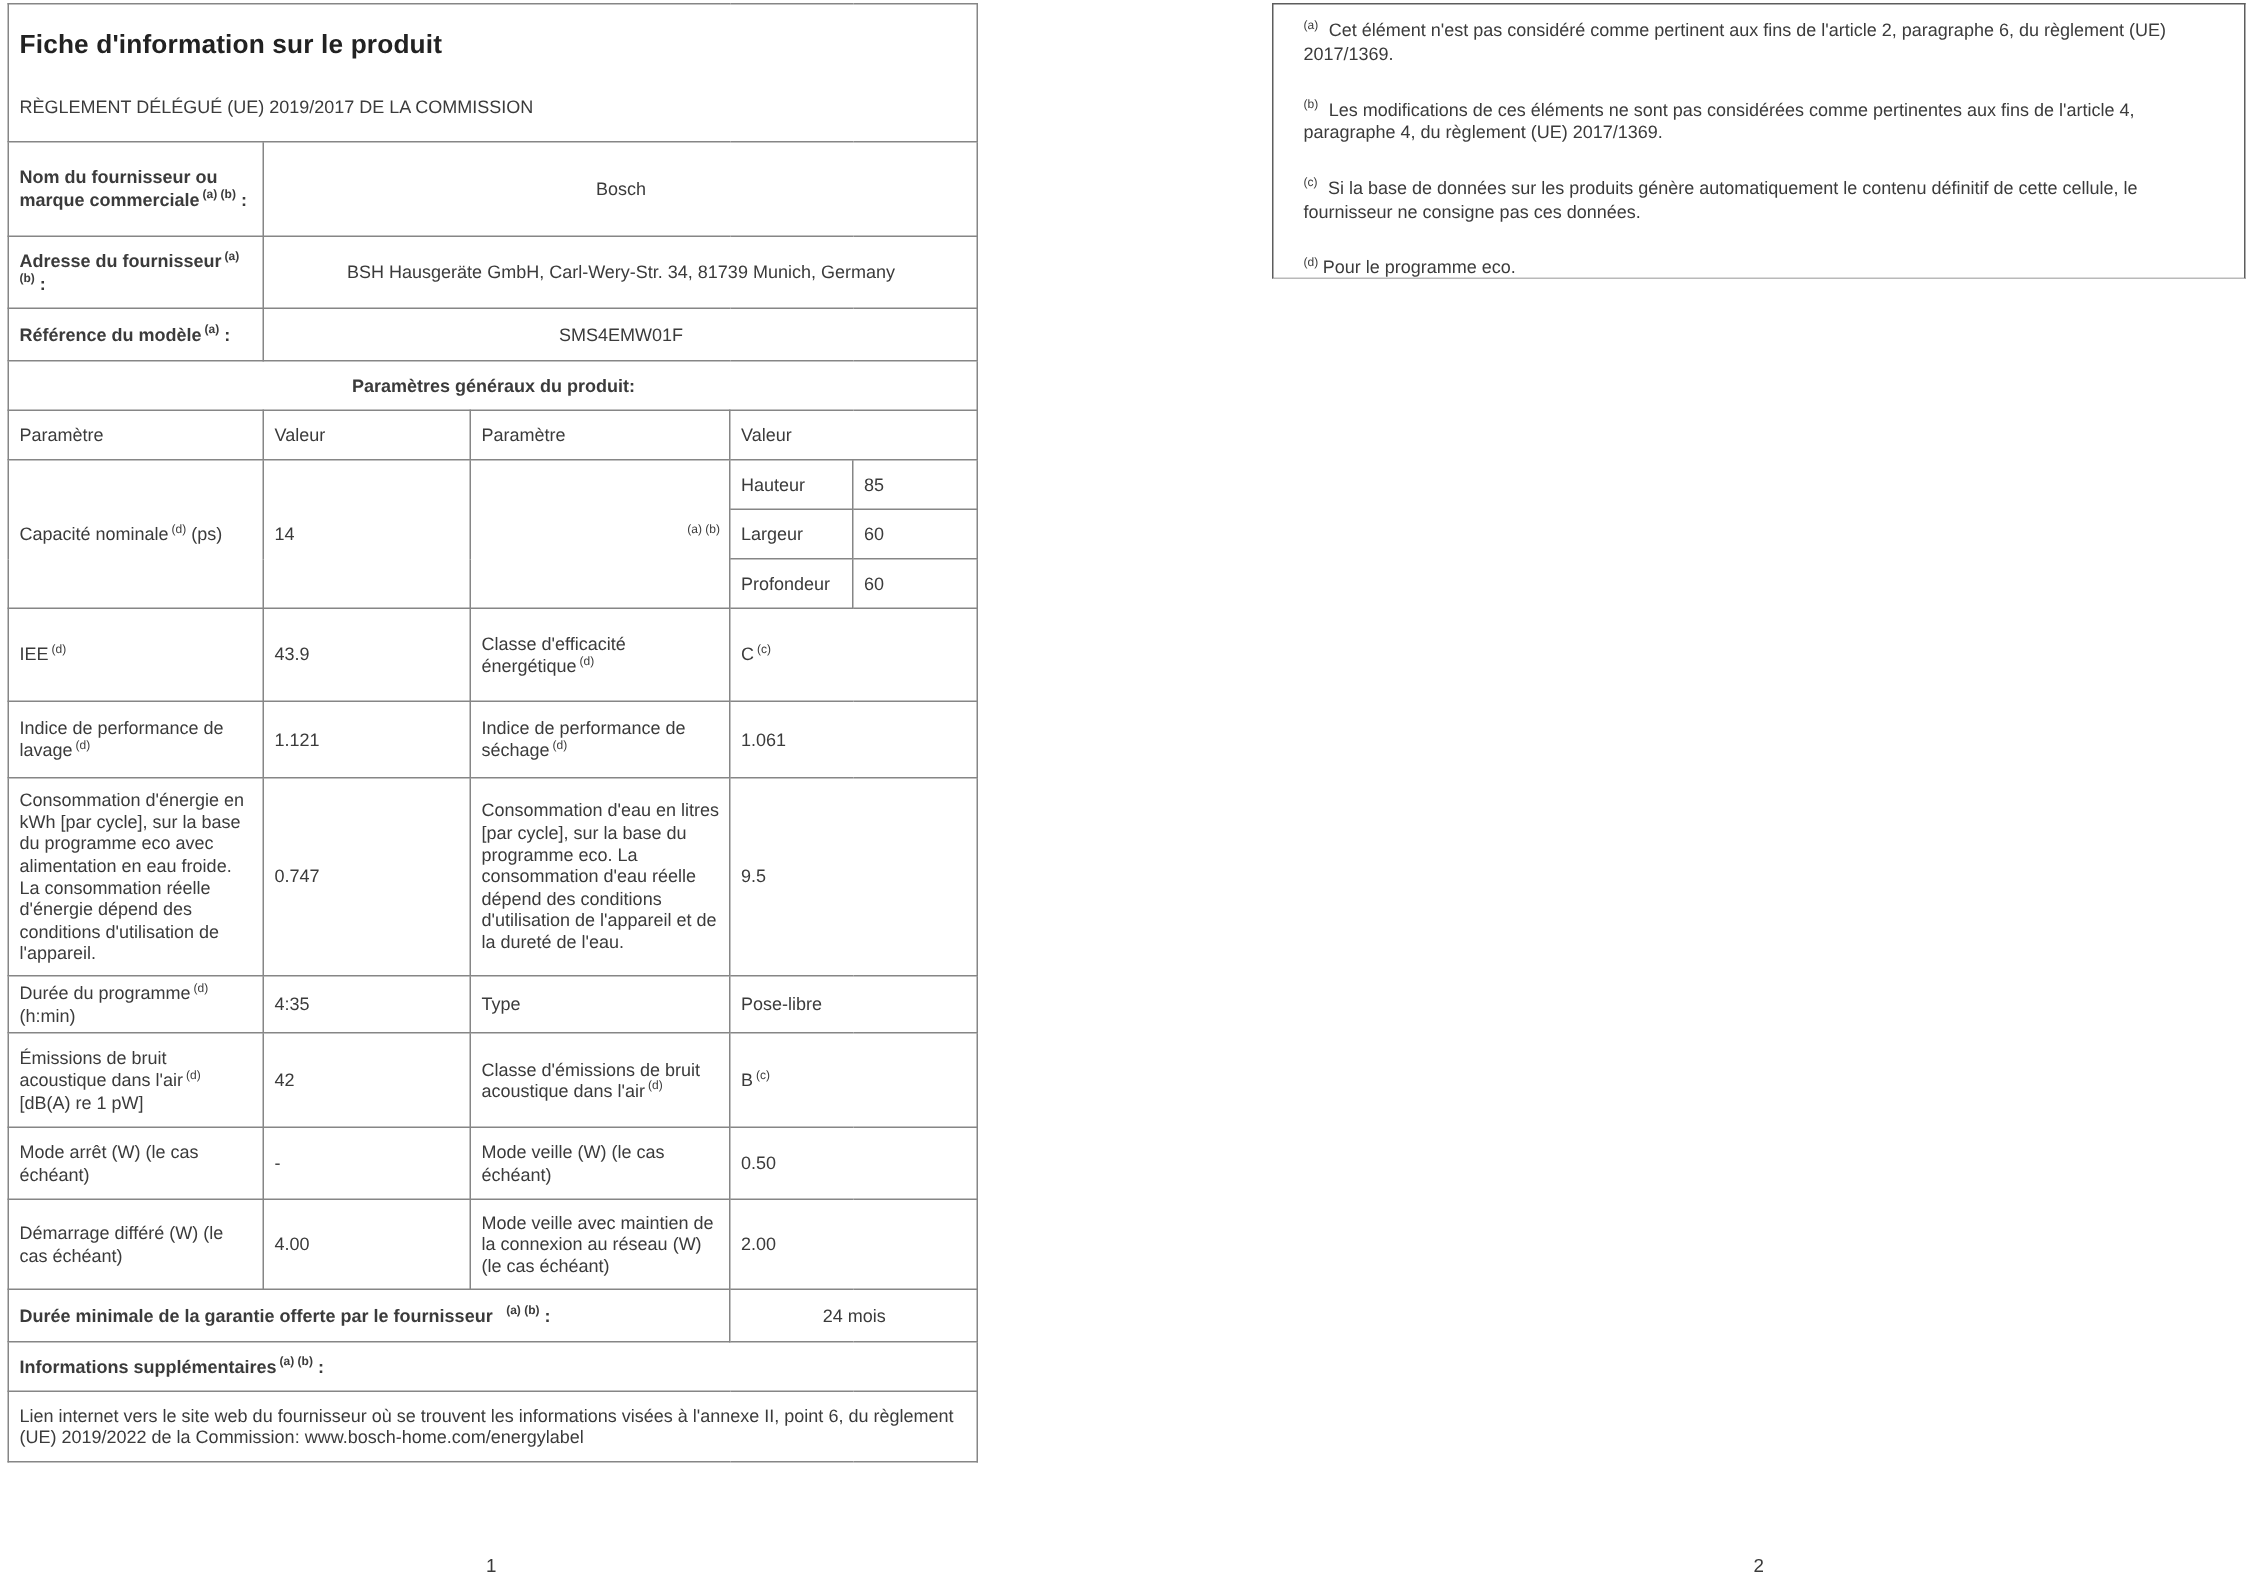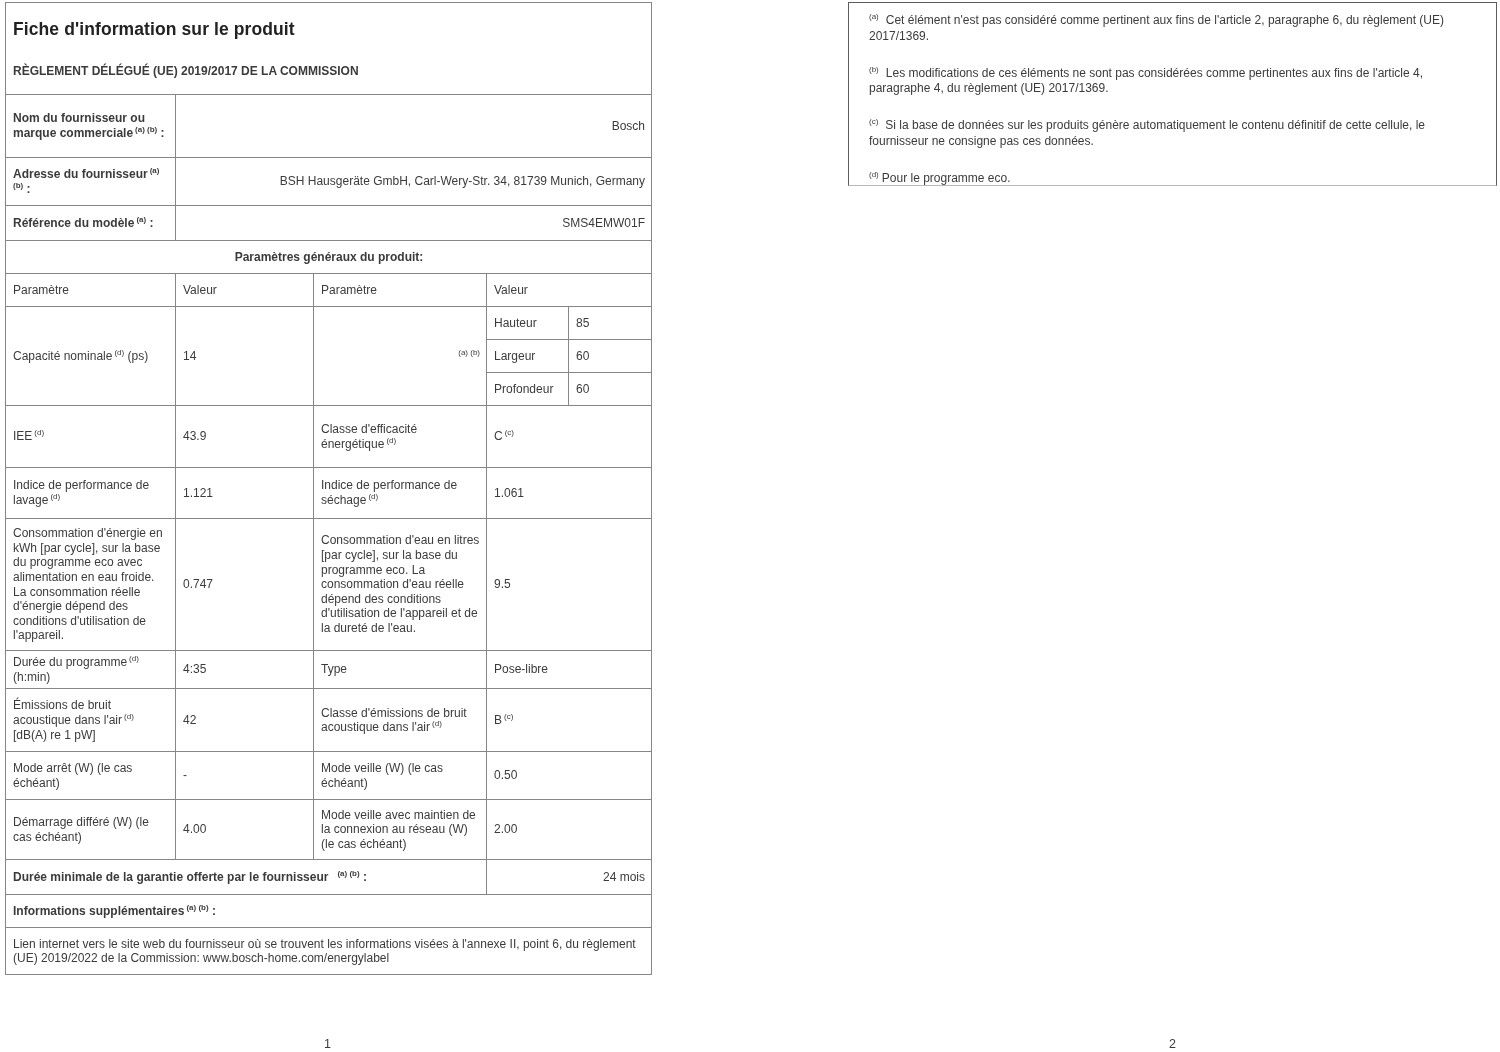--- a/index.html
+++ b/index.html
@@ -24,25 +24,25 @@
   .product-table td {
     border:1px solid #868686;
     vertical-align:middle;
     font-size:12px;
     line-height:1.22;
     padding:4px 6px 4px 7px;
     overflow:hidden;
   }
   .title-cell { padding:8px 8px 6px 4px; vertical-align:top; }
   .doc-title { font-size:17.5px; font-weight:bold; color:#222; letter-spacing:.1px; }
-  .doc-subtitle { font-size:12px; margin-top:24px; color:#3b3b3b;font-weight:bold; }
+  .doc-subtitle { font-size:12px; margin-top:24px; color:#3b3b3b; }
 
   .b { font-weight:bold; }
   .val { padding-left:3px; padding-right:3px; }
-  .left-val { text-align:right; padding-left:8px; }
+  .left-val { text-align:center; padding-left:8px; }
   .dims-sup-cell { text-align:right; padding-right:32px; }
   .section-head { font-weight:bold;text-align:center; }
 
   sup {
     font-size:8px;
     line-height:0;
     vertical-align:super;
     margin-left:2px;
     margin-top:40px;
   }

